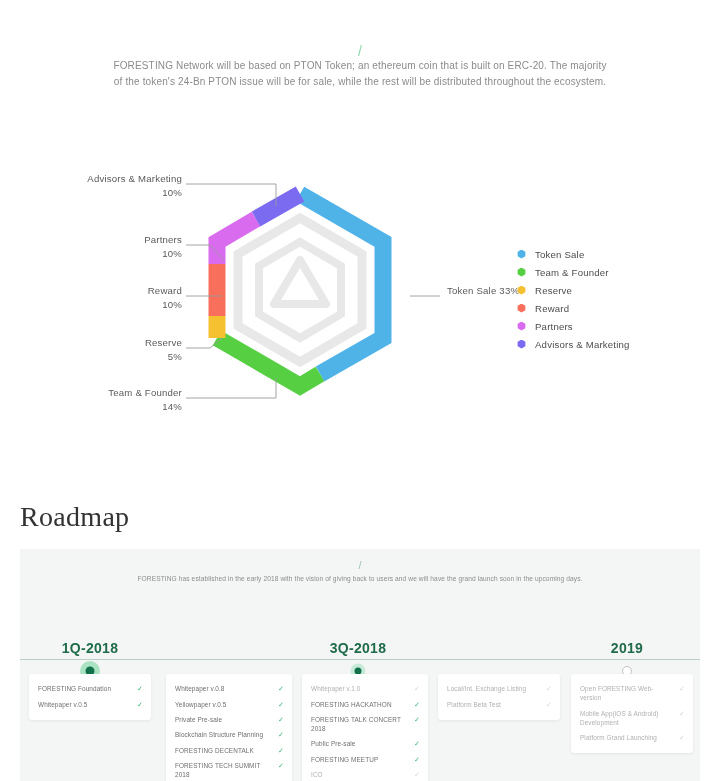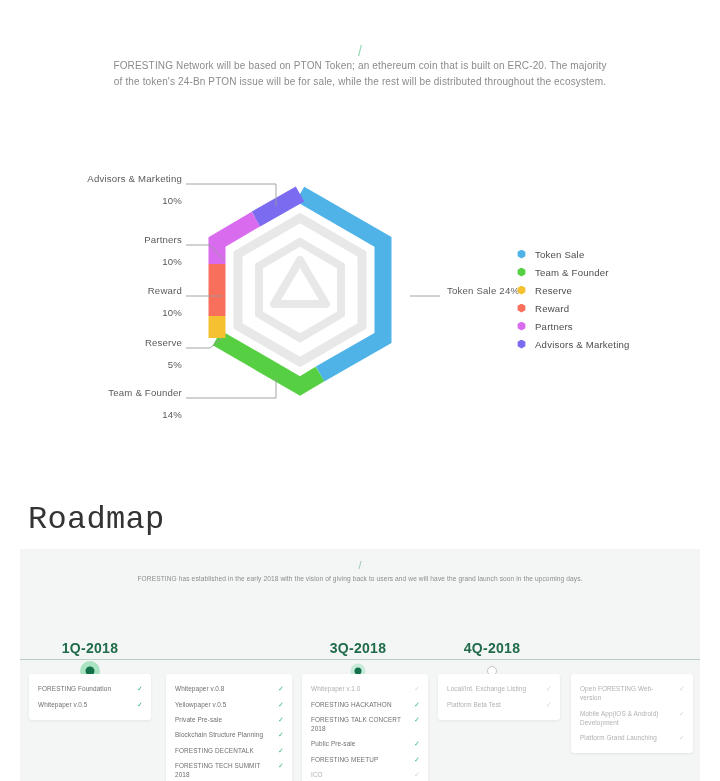--- a/index.html
+++ b/index.html
@@ -30,38 +30,38 @@
   }
 
   
   .chart-wrap { position: absolute; left: 0; top: 150px; width: 720px; height: 290px; }
 
   
   .lbl {
     position: absolute; text-align: right;
     font-size: 9.6px; color: #5a5a5a; line-height: 14px; letter-spacing: .2px;
   }
-  .lbl .pct { display: block; margin-top: 8px; }
+  .lbl .pct { display: block; }
   .lbl-right { position: absolute; text-align: left;
     font-size: 9.6px; color: #5a5a5a; line-height: 14px; letter-spacing: .2px; }
 
   
   .legend { position: absolute; left: 517px; top: 245px; }
   .legend-row { display: flex; align-items: center; height: 18px; }
   .legend-dot {
     width: 9px; height: 9px; margin-right: 9px; flex: none;
     clip-path: polygon(50% 0%,93% 25%,93% 75%,50% 100%,7% 75%,7% 25%);
   }
   .legend-label { font-size: 9.6px; color: #4d4d4d; letter-spacing: .2px; }
 
   
   .rm-title {
-    position: absolute; left: 28px; top: 501px;
-    font-family: Liberation Mono, monospace;
-    font-size: 32px; color: #333333; letter-spacing: .3px;
+    position: absolute; left: 20px; top: 501px;
+    font-family: Liberation Serif, serif;
+    font-size: 28px; color: #333333; letter-spacing: .3px;
   }
   .rm-panel {
     position: absolute; left: 20px; top: 549px;
     width: 680px; height: 232px; background: #f4f5f5;
   }
   .rm-slash { text-align: center; font-size: 11px; color: #9ec9ae; padding-top: 10px; }
   .rm-desc {
     margin: 2px auto 0; width: 470px; text-align: center;
     font-size: 6.6px; line-height: 11.5px; color: #8d8d8d; letter-spacing: .1px;
   }
@@ -163,21 +163,21 @@
       <span>Reserve</span>
       <span class="pct">5%</span>
     </div>
     <div class="lbl" style="left:40px; top:236px; width:142px;">
       <span>Team &amp; Founder</span>
       <span class="pct">14%</span>
     </div>
 
     <div class="lbl-right" style="left:447px; top:134px; width:120px;">
       <span>Token Sale</span>
-      <span class="pct">24%</span>
+      <span class="pct">33%</span>
     </div>
   </div>
 
   <div class="legend">
     <div class="legend-row">
       <span class="legend-dot" style="background:#4fb3e8"></span>
       <span class="legend-label">Token Sale</span>
     </div>
     <div class="legend-row">
       <span class="legend-dot" style="background:#56d042"></span>
@@ -220,27 +220,27 @@
 
 
       <div class="tl-node" style="left:338px;">
         <div class="tl-label">3Q-2018</div>
         <div class="tl-dotwrap">
           <span class="tl-halo" style="width:15px;height:15px;background:#c8ead8;"></span>
           <span class="tl-dot" style="width:7px;height:7px;"></span>
         </div>
       </div>
 
-      <div class="tl-node" style="left:472px;">
-        <div class="tl-label">4Q-2018</div>
+
+      <div class="tl-node" style="left:607px;">
+        <div class="tl-label">2019</div>
         <div class="tl-dotwrap">
           <span class="tl-dot-empty"></span>
         </div>
       </div>
-
     </div>
 
     <div class="cards">
 
       <div class="card" style="left:9px;">
         <div class="card-item">
           <span class="ci-text">FORESTING Foundation</span>
           <span class="ci-check">✓</span>
         </div>
         <div class="card-item">

